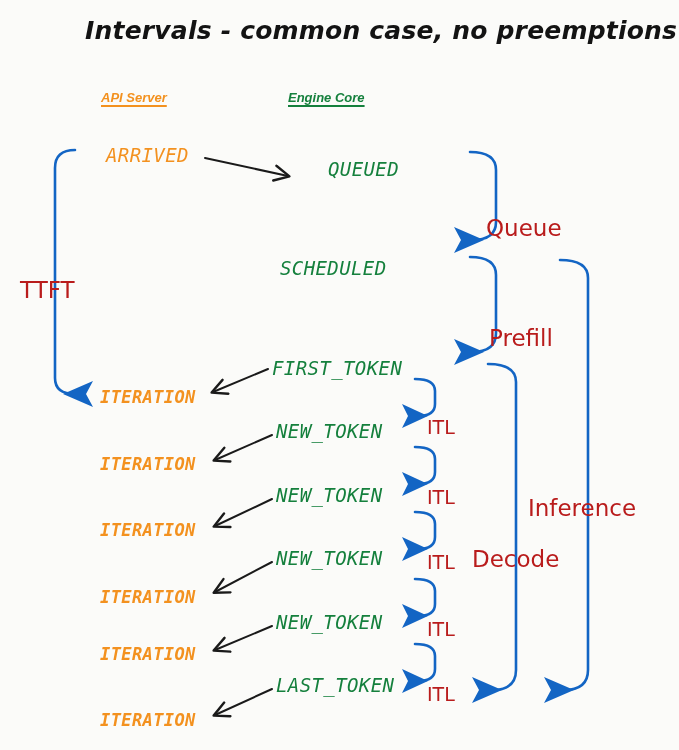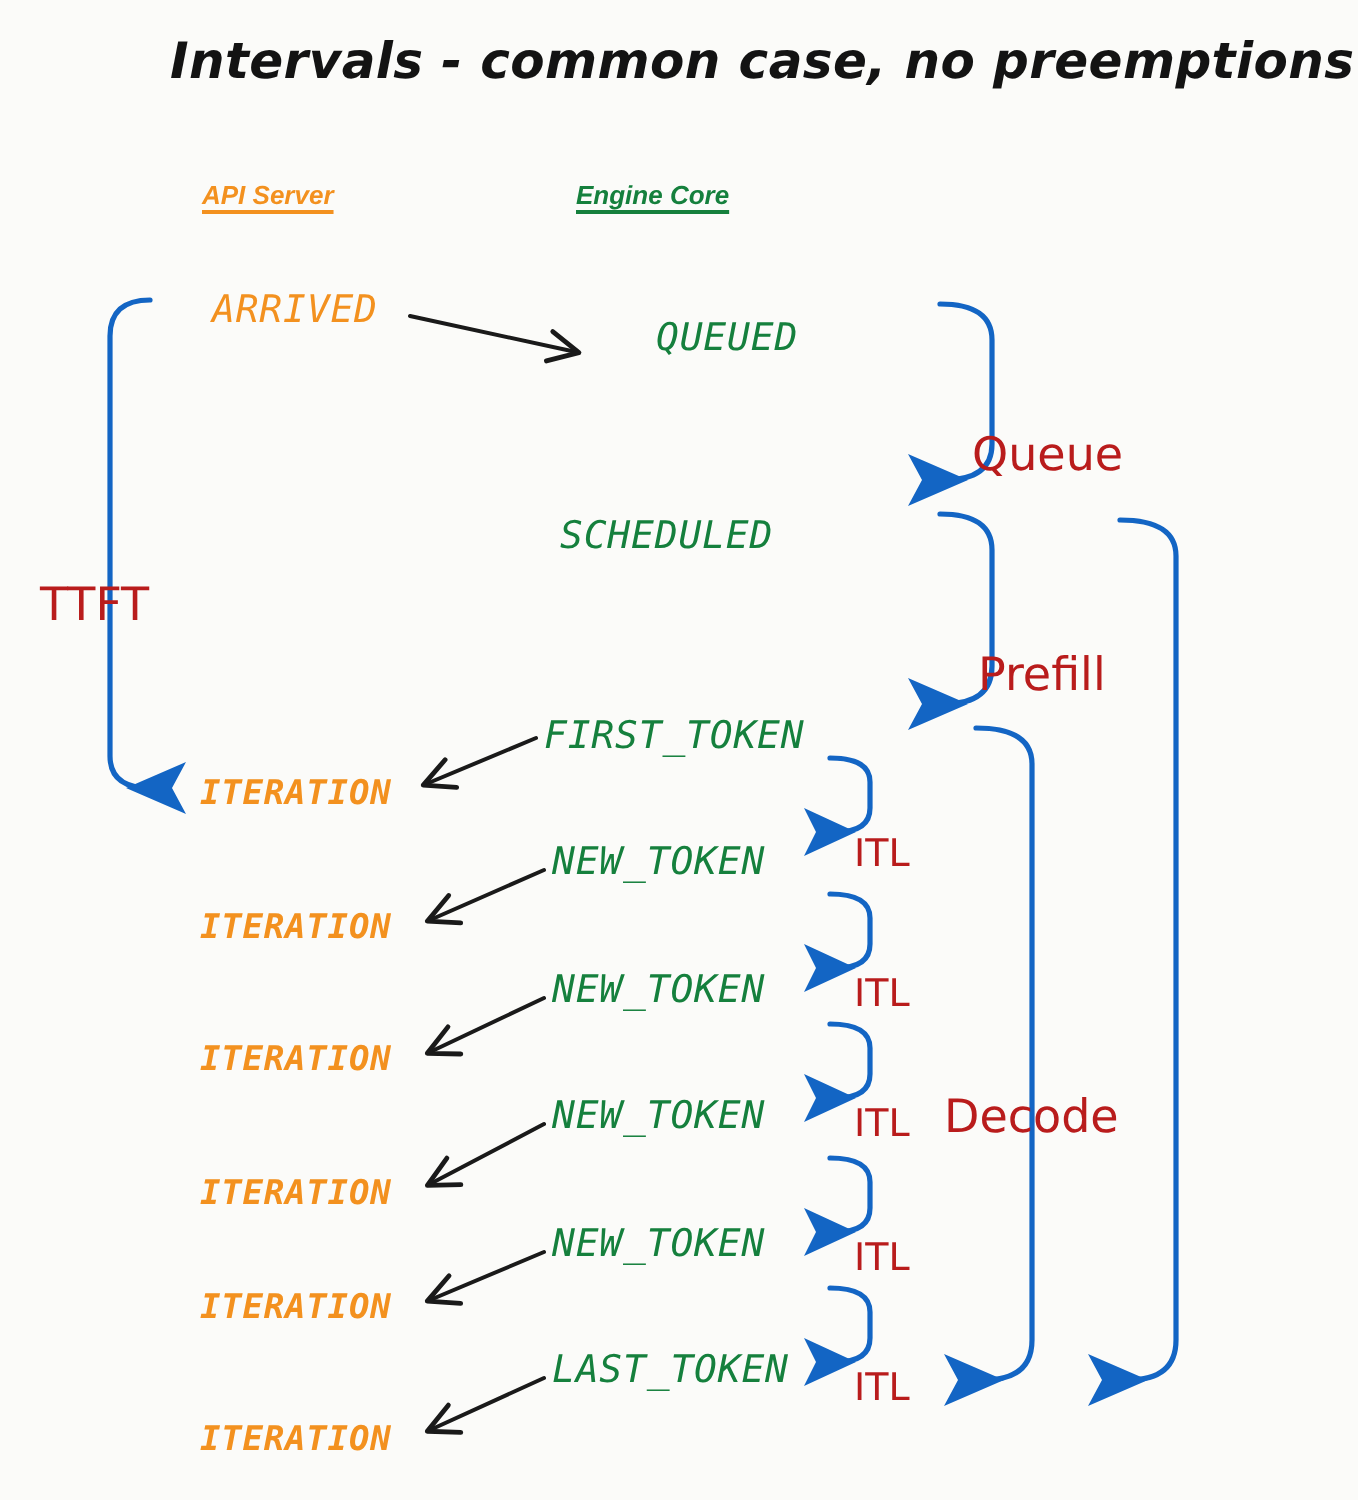--- a/index.html
+++ b/index.html
@@ -124,24 +124,25 @@
 
   <div class="t hand state red" style="left:293px;top:160px;margin-left:35px;">QUEUED</div>
   <div class="t hand state red" style="left:280px;top:259px;">SCHEDULED</div>
   <div class="t hand state red" style="left:272px;top:359px;">FIRST_TOKEN</div>
   <div class="t hand state red" style="left:276px;top:422px;">NEW_TOKEN</div>
   <div class="t hand state red" style="left:276px;top:486px;">NEW_TOKEN</div>
   <div class="t hand state red" style="left:276px;top:549px;">NEW_TOKEN</div>
   <div class="t hand state red" style="left:276px;top:613px;">NEW_TOKEN</div>
   <div class="t hand state red" style="left:276px;top:676px;">LAST_TOKEN</div>
 
-  <div class="t lbl lbl-lg" style="left:20px;top:256px;">TTFT</div>
+  <div class="t lbl lbl-lg" style="left:20px;top:243px;">TTFT</div>
   <div class="t lbl lbl-lg" style="left:486px;top:181px;">Queue</div>
   <div class="t lbl lbl-lg" style="left:489px;top:291px;">Prefill</div>
   <div class="t lbl lbl-lg" style="left:472px;top:512px;">Decode</div>
+  <div class="t lbl lbl-lg" style="left:528px;top:461px;">Inference</div>
 
   <div class="t lbl lbl-sm" style="left:427px;top:382px;">ITL</div>
   <div class="t lbl lbl-sm" style="left:427px;top:452px;">ITL</div>
   <div class="t lbl lbl-sm" style="left:427px;top:517px;">ITL</div>
   <div class="t lbl lbl-sm" style="left:427px;top:584px;">ITL</div>
   <div class="t lbl lbl-sm" style="left:427px;top:649px;">ITL</div>
 
 </div>
 
 </body></html>

